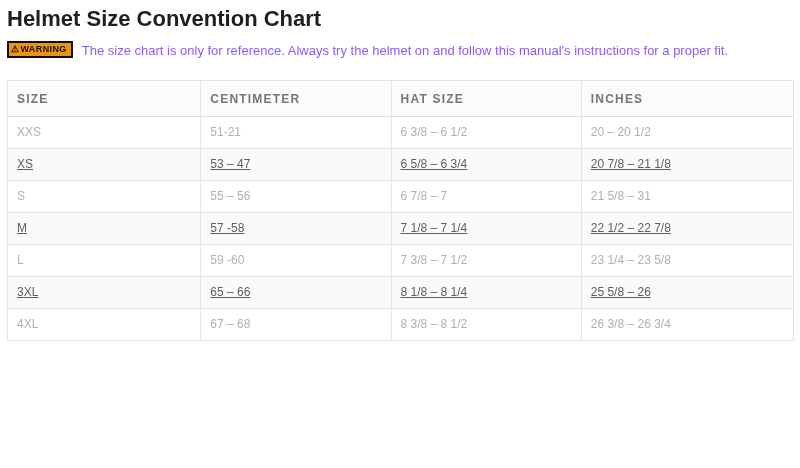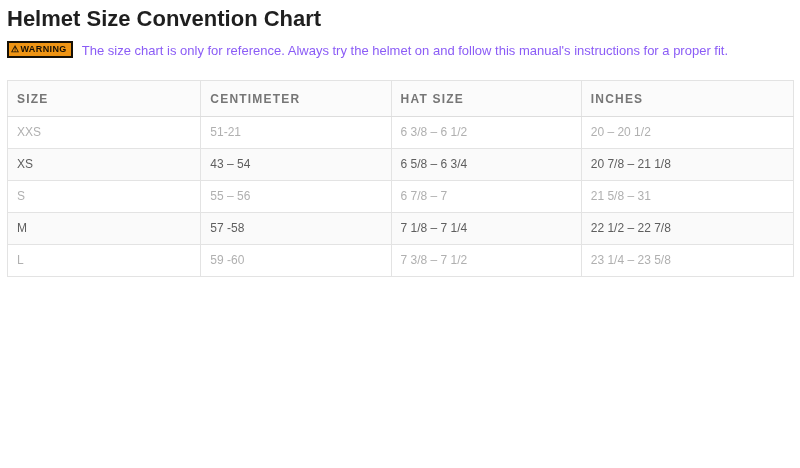--- a/index.html
+++ b/index.html
@@ -81,20 +81,21 @@
     line-height: 15px;
     padding: 8px 10px 8px 9px;
   }
   .size-table tr.row-odd td {
     background: #ffffff;
     color: #b0b0b0;
   }
   .size-table tr.row-even td {
     background: #fafafa;
     color: #5e5e5e;
+    text-decoration: underline;
   }
   .col-size       { width: 24.6%; }
   .col-centimeter { width: 24.2%; }
   .col-hatsize    { width: 24.2%; }
   .col-inches     { width: 27.0%; }
 </style>
 </head>
 <body>
 
 <div class="container">
@@ -126,21 +127,21 @@
     </thead>
     <tbody>
         <tr class="row-odd">
           <td>XXS</td>
           <td>51-21</td>
           <td>6 3/8 – 6 1/2</td>
           <td>20 – 20 1/2</td>
         </tr>
         <tr class="row-even">
           <td>XS</td>
-          <td>43 – 54</td>
+          <td>53 – 47</td>
           <td>6 5/8 – 6 3/4</td>
           <td>20 7/8 – 21 1/8</td>
         </tr>
         <tr class="row-odd">
           <td>S</td>
           <td>55 – 56</td>
           <td>6 7/8 – 7</td>
           <td>21 5/8 – 31</td>
         </tr>
         <tr class="row-even">
@@ -148,16 +149,28 @@
           <td>57 -58</td>
           <td>7 1/8 – 7 1/4</td>
           <td>22 1/2 – 22 7/8</td>
         </tr>
         <tr class="row-odd">
           <td>L</td>
           <td>59 -60</td>
           <td>7 3/8 – 7 1/2</td>
           <td>23 1/4 – 23 5/8</td>
         </tr>
+        <tr class="row-even">
+          <td>3XL</td>
+          <td>65 – 66</td>
+          <td>8 1/8 – 8 1/4</td>
+          <td>25 5/8 – 26</td>
+        </tr>
+        <tr class="row-odd">
+          <td>4XL</td>
+          <td>67 – 68</td>
+          <td>8 3/8 – 8 1/2</td>
+          <td>26 3/8 – 26 3/4</td>
+        </tr>
       </tbody>
   </table>
 
 </div>
 
 </body></html>

